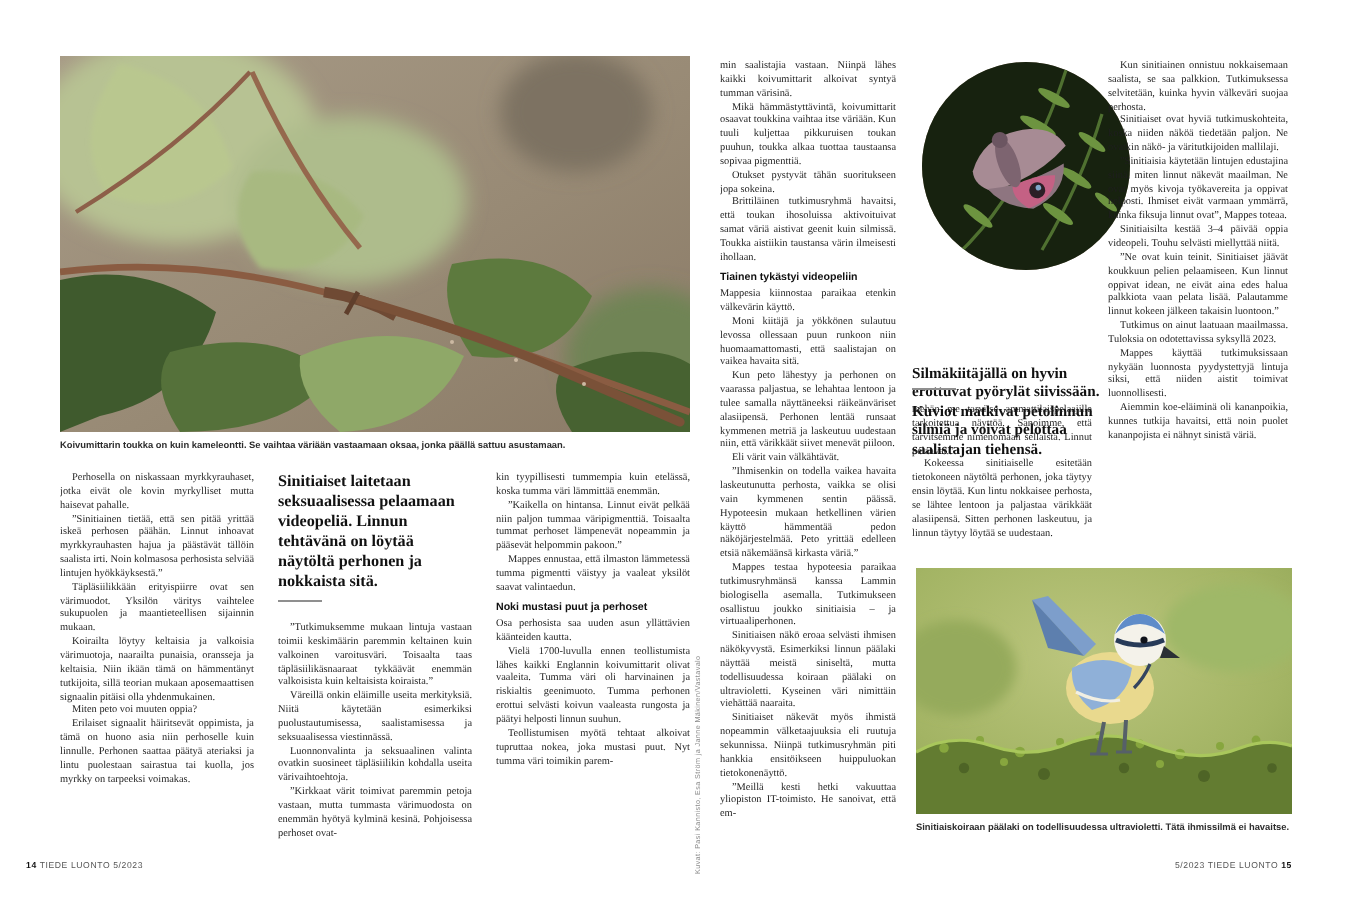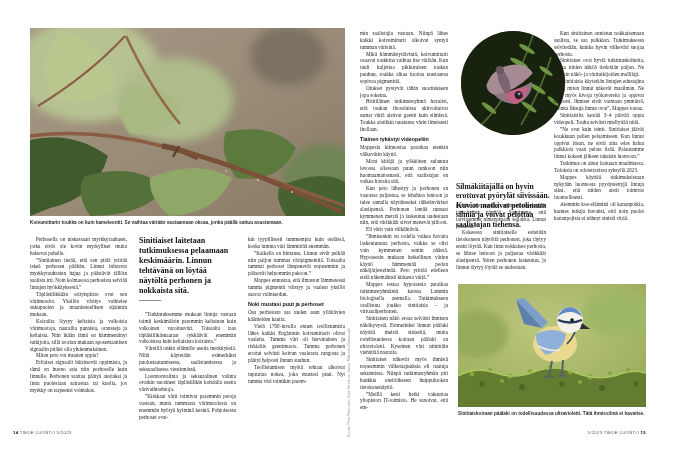--- a/index.html
+++ b/index.html
@@ -86,21 +86,21 @@
 
 <div class="abs bodytext" style="left:30px;top:236px;width:97px;height:197px;">
   <p>Perhosella on niskassaan myrkkyrauhaset, jotka eivät ole kovin myrkylliset mutta haisevat pahalle.</p>
   <p>”Sinitiainen tietää, että sen pitää yrittää iskeä perhosen päähän. Linnut inhoavat myrkkyrauhasten hajua ja päästävät tällöin saalista irti. Noin kolmasosa perhosista selviää lintujen hyökkäyksestä.”</p>
   <p>Täpläsiilikkään erityispiirre ovat sen värimuodot. Yksilön väritys vaihtelee sukupuolen ja maantieteellisen sijainnin mukaan.</p>
   <p>Koirailta löytyy keltaisia ja valkoisia värimuotoja, naarailta punaisia, oransseja ja keltaisia. Niin ikään tämä on hämmentänyt tutkijoita, sillä teorian mukaan aposemaattisen signaalin pitäisi olla yhdenmukainen.</p>
   <p>Miten peto voi muuten oppia?</p>
   <p>Erilaiset signaalit häiritsevät oppimista, ja tämä on huono asia niin perhoselle kuin linnulle. Perhonen saattaa päätyä ateriaksi ja lintu puolestaan sairastua tai kuolla, jos myrkky on tarpeeksi voimakas.</p>
 </div>
 
-<div class="abs lead" style="left:139px;top:236px;width:97px;">Sinitiaiset laitetaan tutkimuksessa pelaamaan keskimäärin. Linnun tehtävänä on löytää näytöltä perhonen ja nokkaista sitä.</div>
+<div class="abs lead" style="left:139px;top:236px;width:97px;">Sinitiaiset laitetaan seksuaalisessa pelaamaan videopeliä. Linnun tehtävänä on löytää näytöltä perhonen ja nokkaista sitä.</div>
 <div class="abs divider" style="left:139px;top:300px;"></div>
 <div class="abs bodytext" style="left:139px;top:311px;width:97px;height:122px;">
   <p>”Tutkimuksemme mukaan lintuja vastaan toimii keskimäärin paremmin keltainen kuin valkoinen varoitusväri. Toisaalta taas täpläsiilikäsnaaraat tykkäävät enemmän valkoisista kuin keltaisista koiraista.”</p>
   <p>Väreillä onkin eläimille useita merkityksiä. Niitä käytetään esimerkiksi puolustautumisessa, saalistamisessa ja seksuaalisessa viestinnässä.</p>
   <p>Luonnonvalinta ja seksuaalinen valinta ovatkin suosineet täpläsiilikin kohdalla useita värivaihtoehtoja.</p>
   <p>”Kirkkaat värit toimivat paremmin petoja vastaan, mutta tummasta värimuodosta on enemmän hyötyä kylminä kesinä. Pohjoisessa perhoset ovat-</p>
 </div>
 
 <div class="abs bodytext" style="left:248px;top:236px;width:97px;height:197px;">
   <p class="noindent">kin tyypillisesti tummempia kuin etelässä, koska tumma väri lämmittää enemmän.</p>

